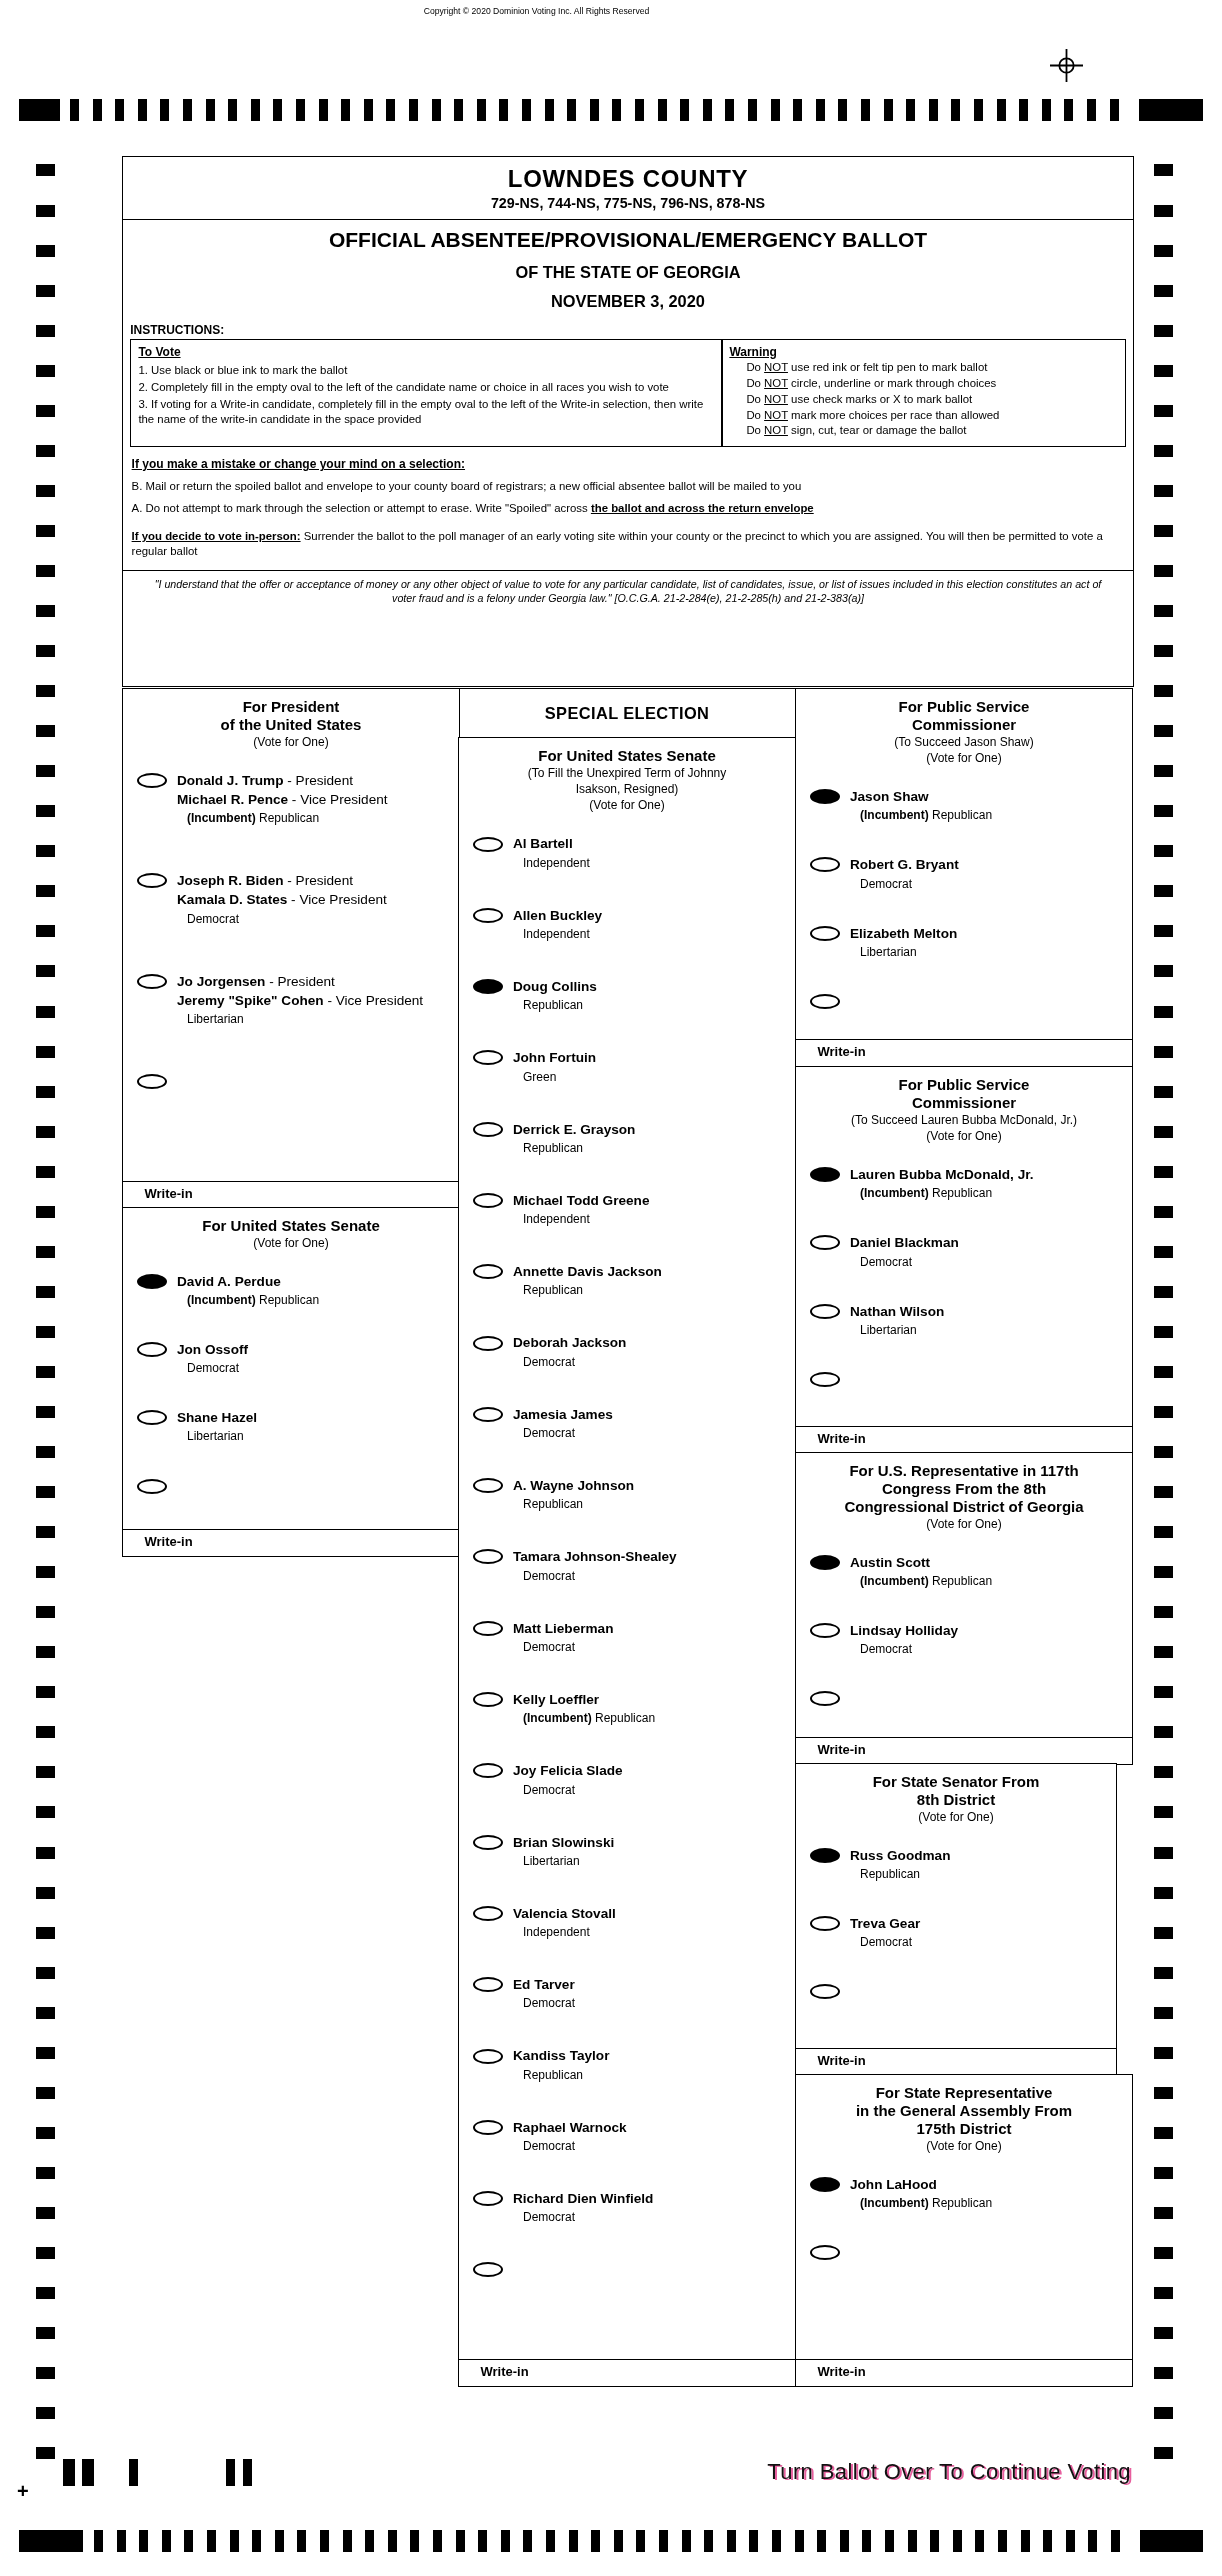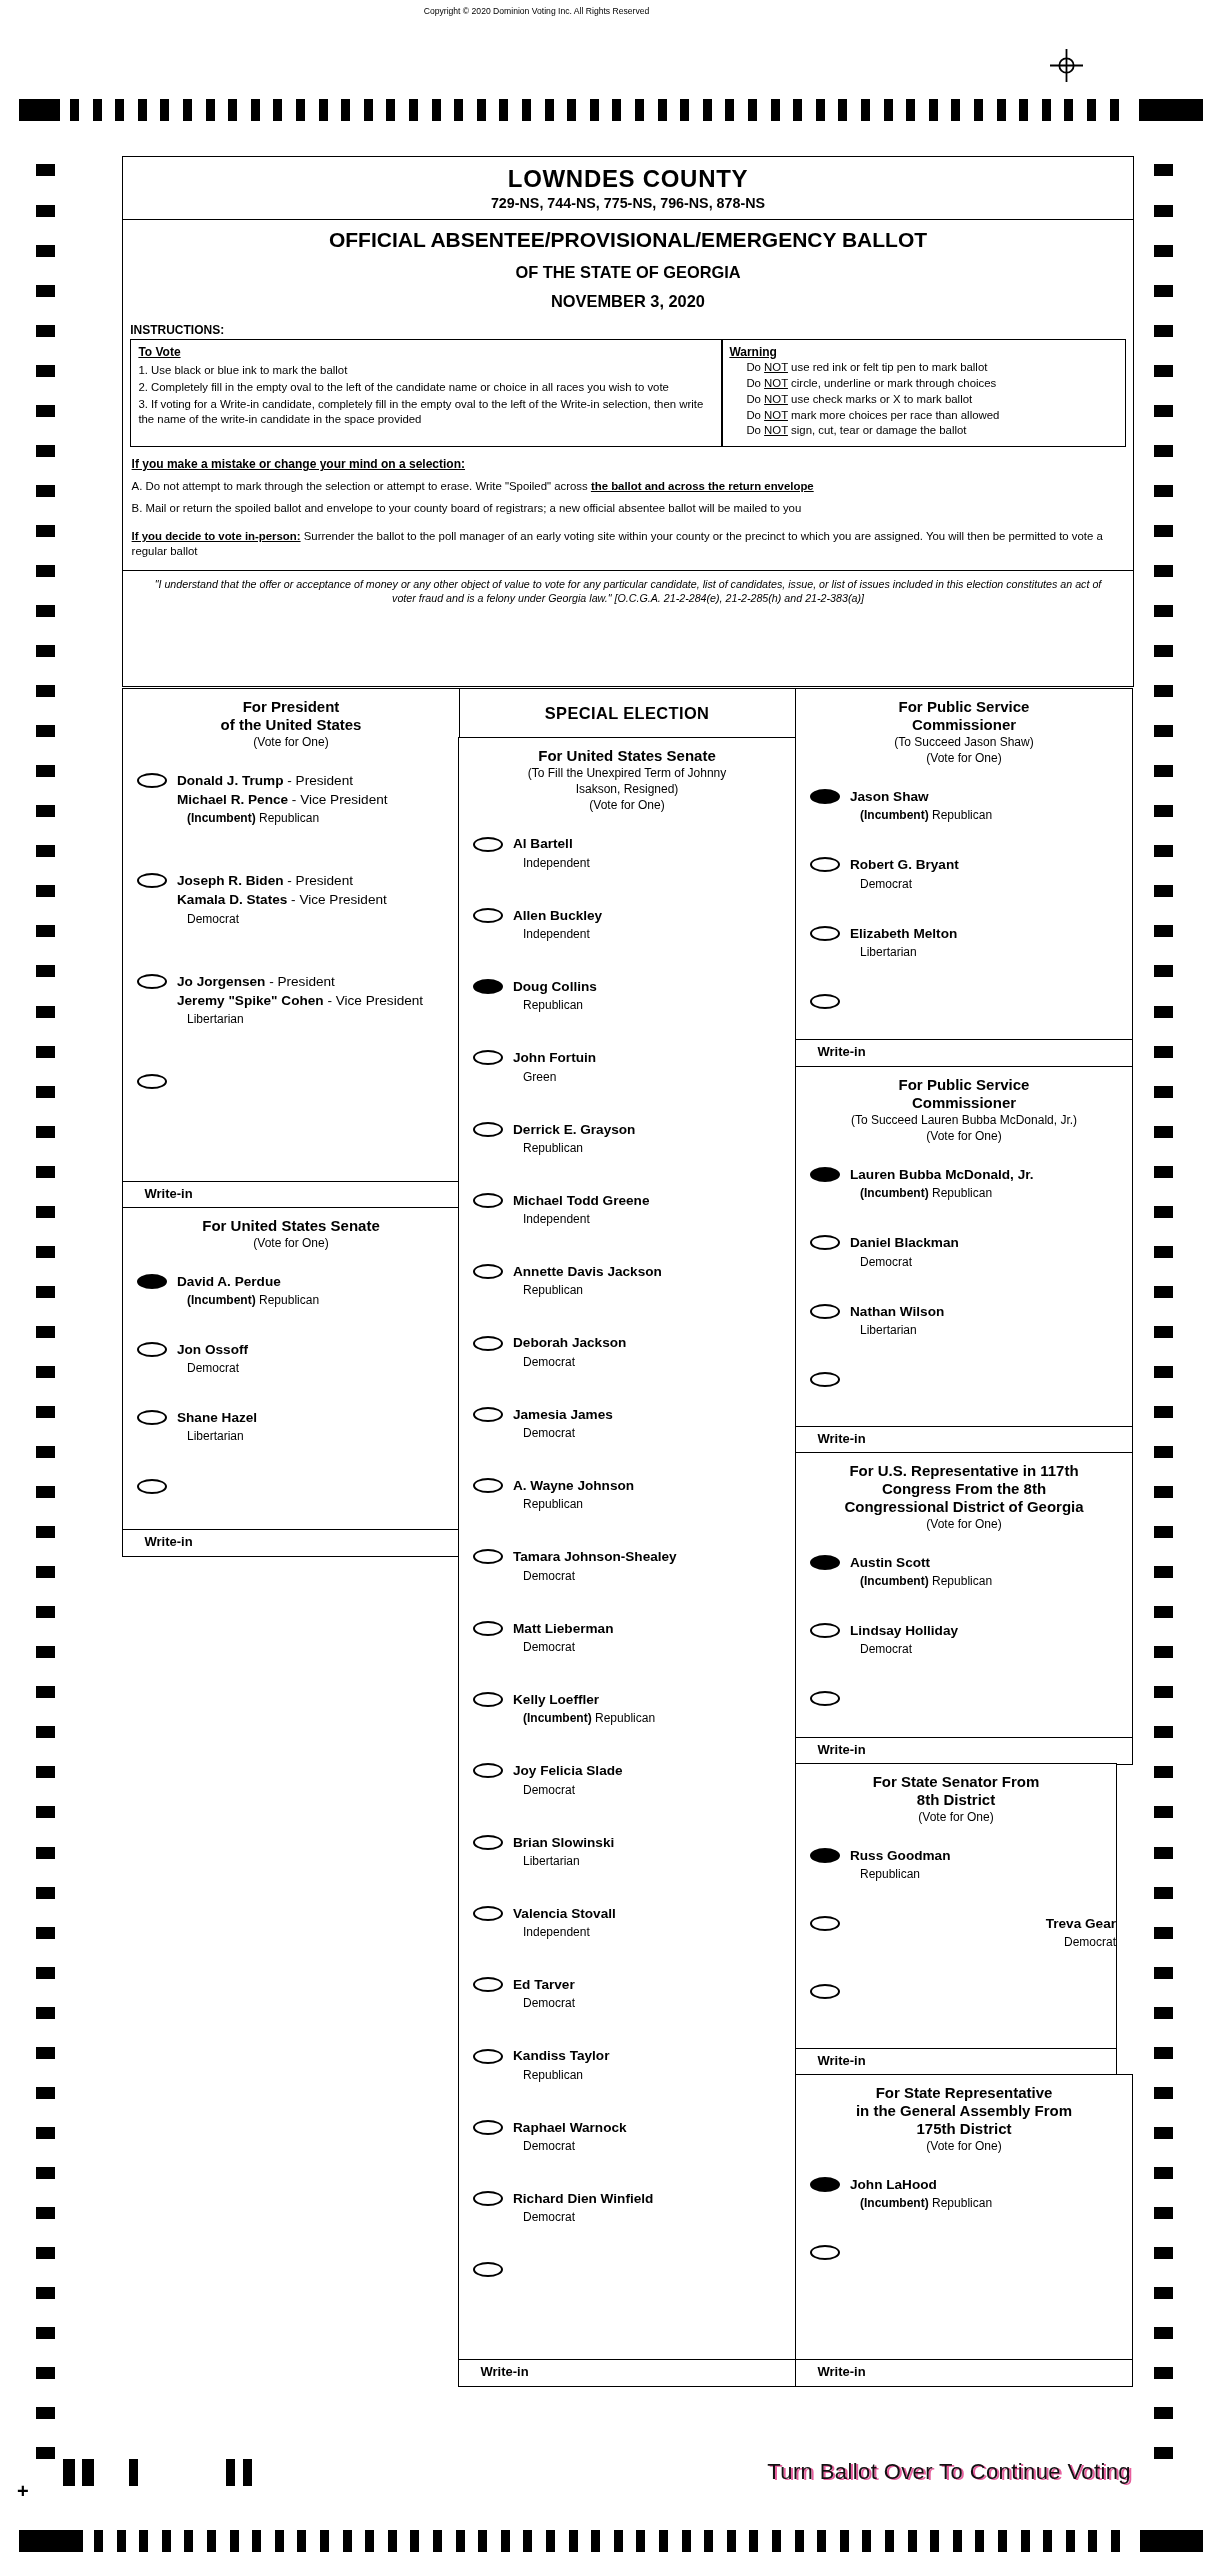--- a/index.html
+++ b/index.html
@@ -200,22 +200,22 @@
           <div class="warn-item"><span>Do </span><span class="em">NOT</span><span> circle, underline or mark through choices</span></div>
           <div class="warn-item"><span>Do </span><span class="em">NOT</span><span> use check marks or X to mark ballot</span></div>
           <div class="warn-item"><span>Do </span><span class="em">NOT</span><span> mark more choices per race than allowed</span></div>
           <div class="warn-item"><span>Do </span><span class="em">NOT</span><span> sign, cut, tear or damage the ballot</span></div>
         </div>
     </div>
   </div>
   <div class="mistake">
     <div class="m-head">If you make a mistake or change your mind on a selection:</div>
     <div id="mistake-items">
+        <div class="m-item"><span>B. Mail or return the spoiled ballot and envelope to your county board of registrars; a new official absentee ballot will be mailed to you</span></div>
         <div class="m-item"><span>A. Do not attempt to mark through the selection or attempt to erase.  Write "Spoiled" across </span><span class="em">the ballot and across the return envelope</span></div>
-        <div class="m-item"><span>B. Mail or return the spoiled ballot and envelope to your county board of registrars; a new official absentee ballot will be mailed to you</span></div>
       </div>
     <p class="inperson">
       <span class="u-bold">If you decide to vote in-person:</span>
       <span>Surrender the ballot to the poll manager of an early voting site within your county or the precinct to which you are assigned.  You will then be permitted to vote a regular ballot</span>
     </p>
   </div>
   <div class="legal-sep"></div>
   <div class="legal">"I understand that the offer or acceptance of money or any other object of value to vote for any particular candidate, list of candidates, issue, or list of issues included in this election constitutes an act of voter fraud and is a felony under Georgia law." [O.C.G.A. 21-2-284(e), 21-2-285(h) and 21-2-383(a)]</div>
 </div>
 
@@ -494,21 +494,21 @@
         <div class="contest-title">For State Senator From</div>
         <div class="contest-title">8th District</div>
         <div class="vote-for">(Vote for One)</div>
       </div>
       <div class="candidates">
         <div class="cand filled" style="margin-bottom: 31px;">
           <span class="oval"></span>
           <div class="cand-name"><span class="nm">Russ Goodman</span></div>
           <div class="cand-party"><span class="pty">Republican</span></div>
         </div>
-        <div class="cand" style="margin-bottom: 31px; text-align: right;">
+        <div class="cand" style="margin-bottom: 31px;">
           <span class="oval"></span>
           <div class="cand-name"><span class="nm">Treva Gear</span></div>
           <div class="cand-party"><span class="pty">Democrat</span></div>
         </div>
         <div class="cand">
           <span class="oval"></span>
         </div>
       </div>
       <div class="writein-footer">
         <div class="writein-label">Write-in</div>

